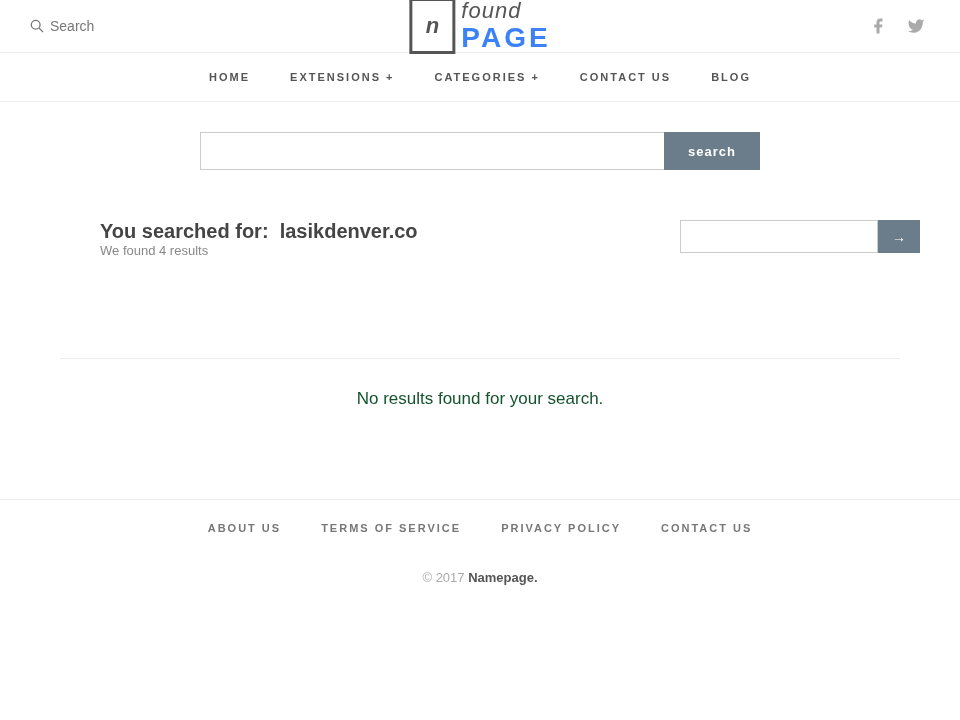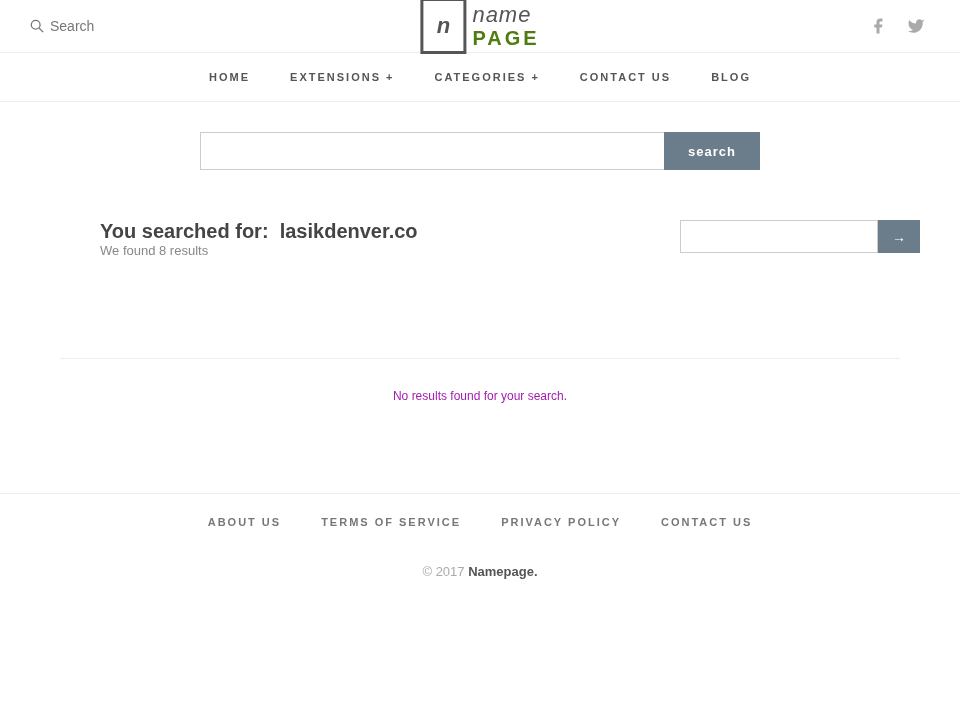--- a/index.html
+++ b/index.html
@@ -50,23 +50,23 @@
       line-height: 1.1;
     }
     .logo-text .name {
       font-size: 22px;
       font-style: italic;
       color: #555;
       letter-spacing: 1px;
       font-weight: 400;
     }
     .logo-text .page {
-      font-size: 20px;
-      font-weight: bold;
-      color: #4d7c0f;
+      font-size: 28px;
+      font-weight: bold;
+      color: #3b82f6;
       letter-spacing: 3px;
       text-transform: uppercase;
     }
     .header-social {
       display: flex;
       gap: 10px;
       align-items: center;
     }
     .social-icon {
       width: 28px;
@@ -186,22 +186,22 @@
     .divider {
       border: none;
       border-top: 1px solid #eee;
       margin: 0 0 0 0;
     }
 
     
     .no-results-section {
       text-align: center;
       padding: 30px 0 10px;
-      color: #a21caf;
-      font-size: 12px;
+      color: #14532d;
+      font-size: 17px;
     }
 
     
     .footer-nav {
       display: flex;
       justify-content: center;
       gap: 40px;
       padding: 22px 0;
       border-top: 1px solid #eee;
     }
@@ -245,21 +245,21 @@
     </svg>
     <span>Search</span>
   </div>
 
   <div class="logo-container">
     <div class="logo-box">
       <div class="logo-icon">
         <em>n</em>
       </div>
       <div class="logo-text">
-        <span class="name">name</span>
+        <span class="name">found</span>
         <span class="page">PAGE</span>
       </div>
     </div>
   </div>
 
   <div class="header-social">
     <div class="social-icon">
       <svg width="18" height="18" viewBox="0 0 24 24" fill="#aaa">
         <path d="M18 2h-3a5 5 0 0 0-5 5v3H7v4h3v8h4v-8h3l1-4h-4V7a1 1 0 0 1 1-1h3z"></path>
       </svg>
@@ -287,21 +287,21 @@
   </div>
 </div>
 
 <div class="main-content-wrapper">
   <div class="content">
     <div class="search-result-left">
       <p class="you-searched">
         <span>You searched for:</span>
         &nbsp;<span style="font-weight:bold;color:#444;">lasikdenver.co</span>
       </p>
-      <p class="results-count">We found 8 results</p>
+      <p class="results-count">We found 4 results</p>
     </div>
     <div class="search-again-right">
       <div class="search-again-wrapper">
         <input class="search-again-input" type="text" style="">
         <button class="search-again-button">→</button>
       </div>
     </div>
   </div>
 
   <hr class="divider">

